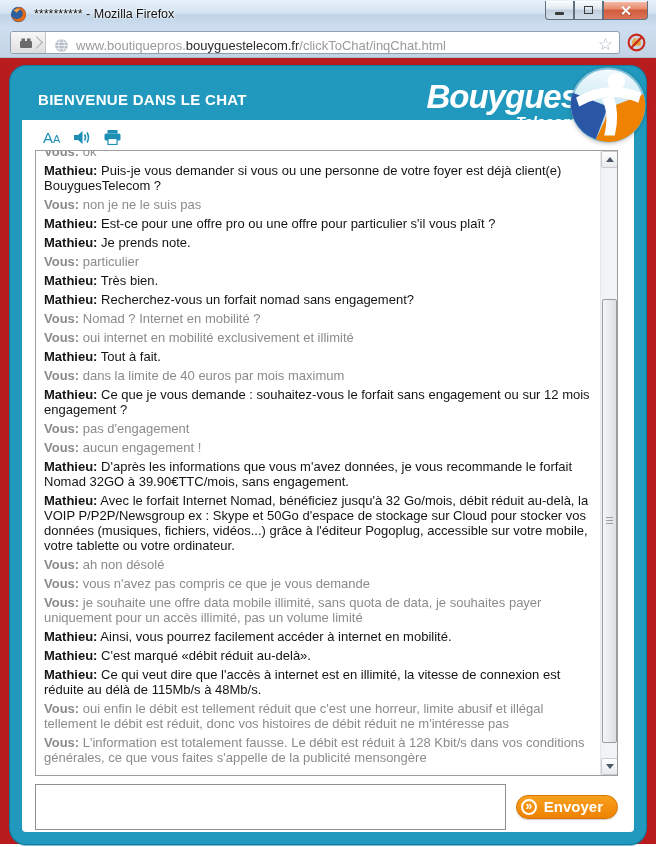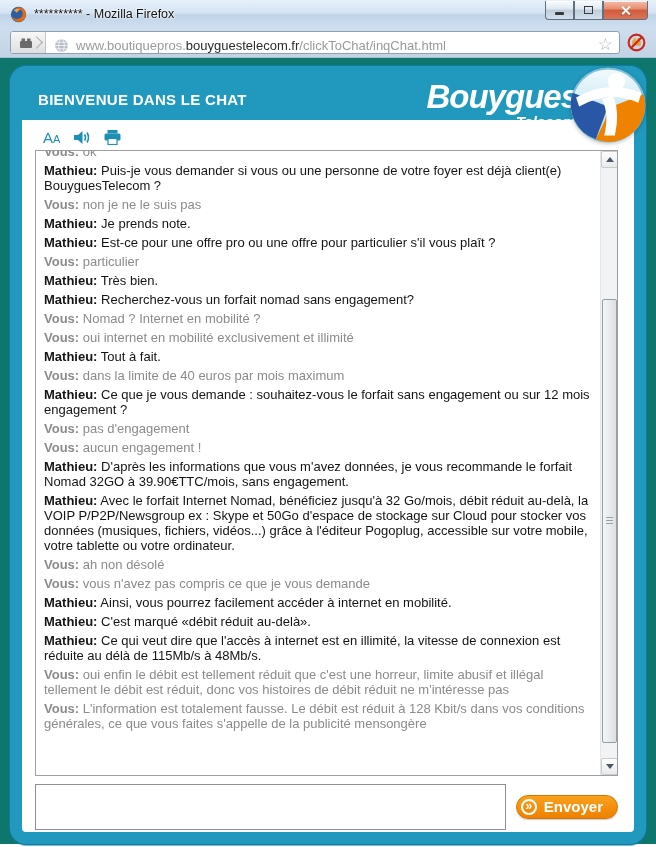--- a/index.html
+++ b/index.html
@@ -69,21 +69,21 @@
   }
   .globe-icon{margin-left:8px;flex:0 0 auto;}
   .url-text{font-size:13px;color:#9a9a9a;margin-left:7px;white-space:nowrap;}
   .url-domain{color:#2b2b2b;}
   .star-icon{
     margin-left:auto;color:#aeb6bf;font-size:17px;line-height:1;cursor:pointer;
     font-family:"DejaVu Sans",sans-serif;
   }
   .blocked-icon{flex:0 0 auto;cursor:pointer;}
   
-  .page{flex:1;background:#0f766e;padding:8px 8px 0;position:relative;}
+  .page{flex:1;background:#b91c1c;padding:8px 8px 0;position:relative;}
   .widget{
     position:relative;margin:0 auto;width:636px;height:778px;background:#fff;
     border:12px solid var(--teal);border-radius:16px;
     box-shadow:0 0 0 1px var(--teal-dark),0 2px 0 rgba(15,123,161,.5);
   }
   .widget-header{
     background:var(--teal);height:44px;margin:-2px -2px 0;position:relative;
   }
   .chat-title{
     color:#fff;font-weight:bold;font-size:15px;letter-spacing:.3px;
@@ -249,36 +249,37 @@
             <rect x="4" y="8.5" width="9" height="6" fill="#fff" stroke="#1e8fb4" stroke-width="1.2"></rect>
           </svg>
         </span>
       </div>
 
       <div class="chat-log">
         <div class="messages">
             <p class="msg vous"><b>Vous:</b> ok</p>
             <p class="msg mathieu"><b>Mathieu:</b> Puis-je vous demander si vous ou une personne de votre foyer est déjà client(e) BouyguesTelecom ?</p>
             <p class="msg vous"><b>Vous:</b> non je ne le suis pas</p>
+            <p class="msg mathieu"><b>Mathieu:</b> Est-ce pour une offre pro ou une offre pour particulier s'il vous plaît ?</p>
             <p class="msg mathieu"><b>Mathieu:</b> Je prends note.</p>
-            <p class="msg mathieu"><b>Mathieu:</b> Est-ce pour une offre pro ou une offre pour particulier s'il vous plaît ?</p>
             <p class="msg vous"><b>Vous:</b> particulier</p>
             <p class="msg mathieu"><b>Mathieu:</b> Très bien.</p>
             <p class="msg mathieu"><b>Mathieu:</b> Recherchez-vous un forfait nomad sans engagement?</p>
             <p class="msg vous"><b>Vous:</b> Nomad ? Internet en mobilité ?</p>
             <p class="msg vous"><b>Vous:</b> oui internet en mobilité exclusivement et illimité</p>
             <p class="msg mathieu"><b>Mathieu:</b> Tout à fait.</p>
             <p class="msg vous"><b>Vous:</b> dans la limite de 40 euros par mois maximum</p>
             <p class="msg mathieu"><b>Mathieu:</b> Ce que je vous demande : souhaitez-vous le forfait sans engagement ou sur 12 mois engagement ?</p>
             <p class="msg vous"><b>Vous:</b> pas d'engagement</p>
             <p class="msg vous"><b>Vous:</b> aucun engagement !</p>
             <p class="msg mathieu"><b>Mathieu:</b> D'après les informations que vous m'avez données, je vous recommande le forfait Nomad 32GO à 39.90€TTC/mois, sans engagement.</p>
             <p class="msg mathieu"><b>Mathieu:</b> Avec le forfait Internet Nomad, bénéficiez jusqu'à 32 Go/mois, débit réduit au-delà, la VOIP P/P2P/Newsgroup ex : Skype et 50Go d'espace de stockage sur Cloud pour stocker vos données (musiques, fichiers, vidéos...) grâce à l'éditeur Pogoplug, accessible sur votre mobile, votre tablette ou votre ordinateur.</p>
             <p class="msg vous"><b>Vous:</b> ah non désolé</p>
             <p class="msg vous"><b>Vous:</b> vous n'avez pas compris ce que je vous demande</p>
+            <p class="msg vous"><b>Vous:</b> je souhaite une offre data mobile illimité, sans quota de data, je souhaites payer uniquement pour un accès illimité, pas un volume limité</p>
             <p class="msg mathieu"><b>Mathieu:</b> Ainsi, vous pourrez facilement accéder à internet en mobilité.</p>
             <p class="msg mathieu"><b>Mathieu:</b> C'est marqué «débit réduit au-delà».</p>
             <p class="msg mathieu"><b>Mathieu:</b> Ce qui veut dire que l'accès à internet est en illimité, la vitesse de connexion est réduite au délà de 115Mb/s à 48Mb/s.</p>
             <p class="msg vous"><b>Vous:</b> oui enfin le débit est tellement réduit que c'est une horreur, limite abusif et illégal tellement le débit est réduit, donc vos histoires de débit réduit ne m'intéresse pas</p>
             <p class="msg vous"><b>Vous:</b> L'information est totalement fausse. Le débit est réduit à 128 Kbit/s dans vos conditions générales, ce que vous faites s'appelle de la publicité mensongère</p>
           </div>
         <div class="sb">
           <div class="sb-btn up">
               <span class="tri-up"></span>
             </div>

